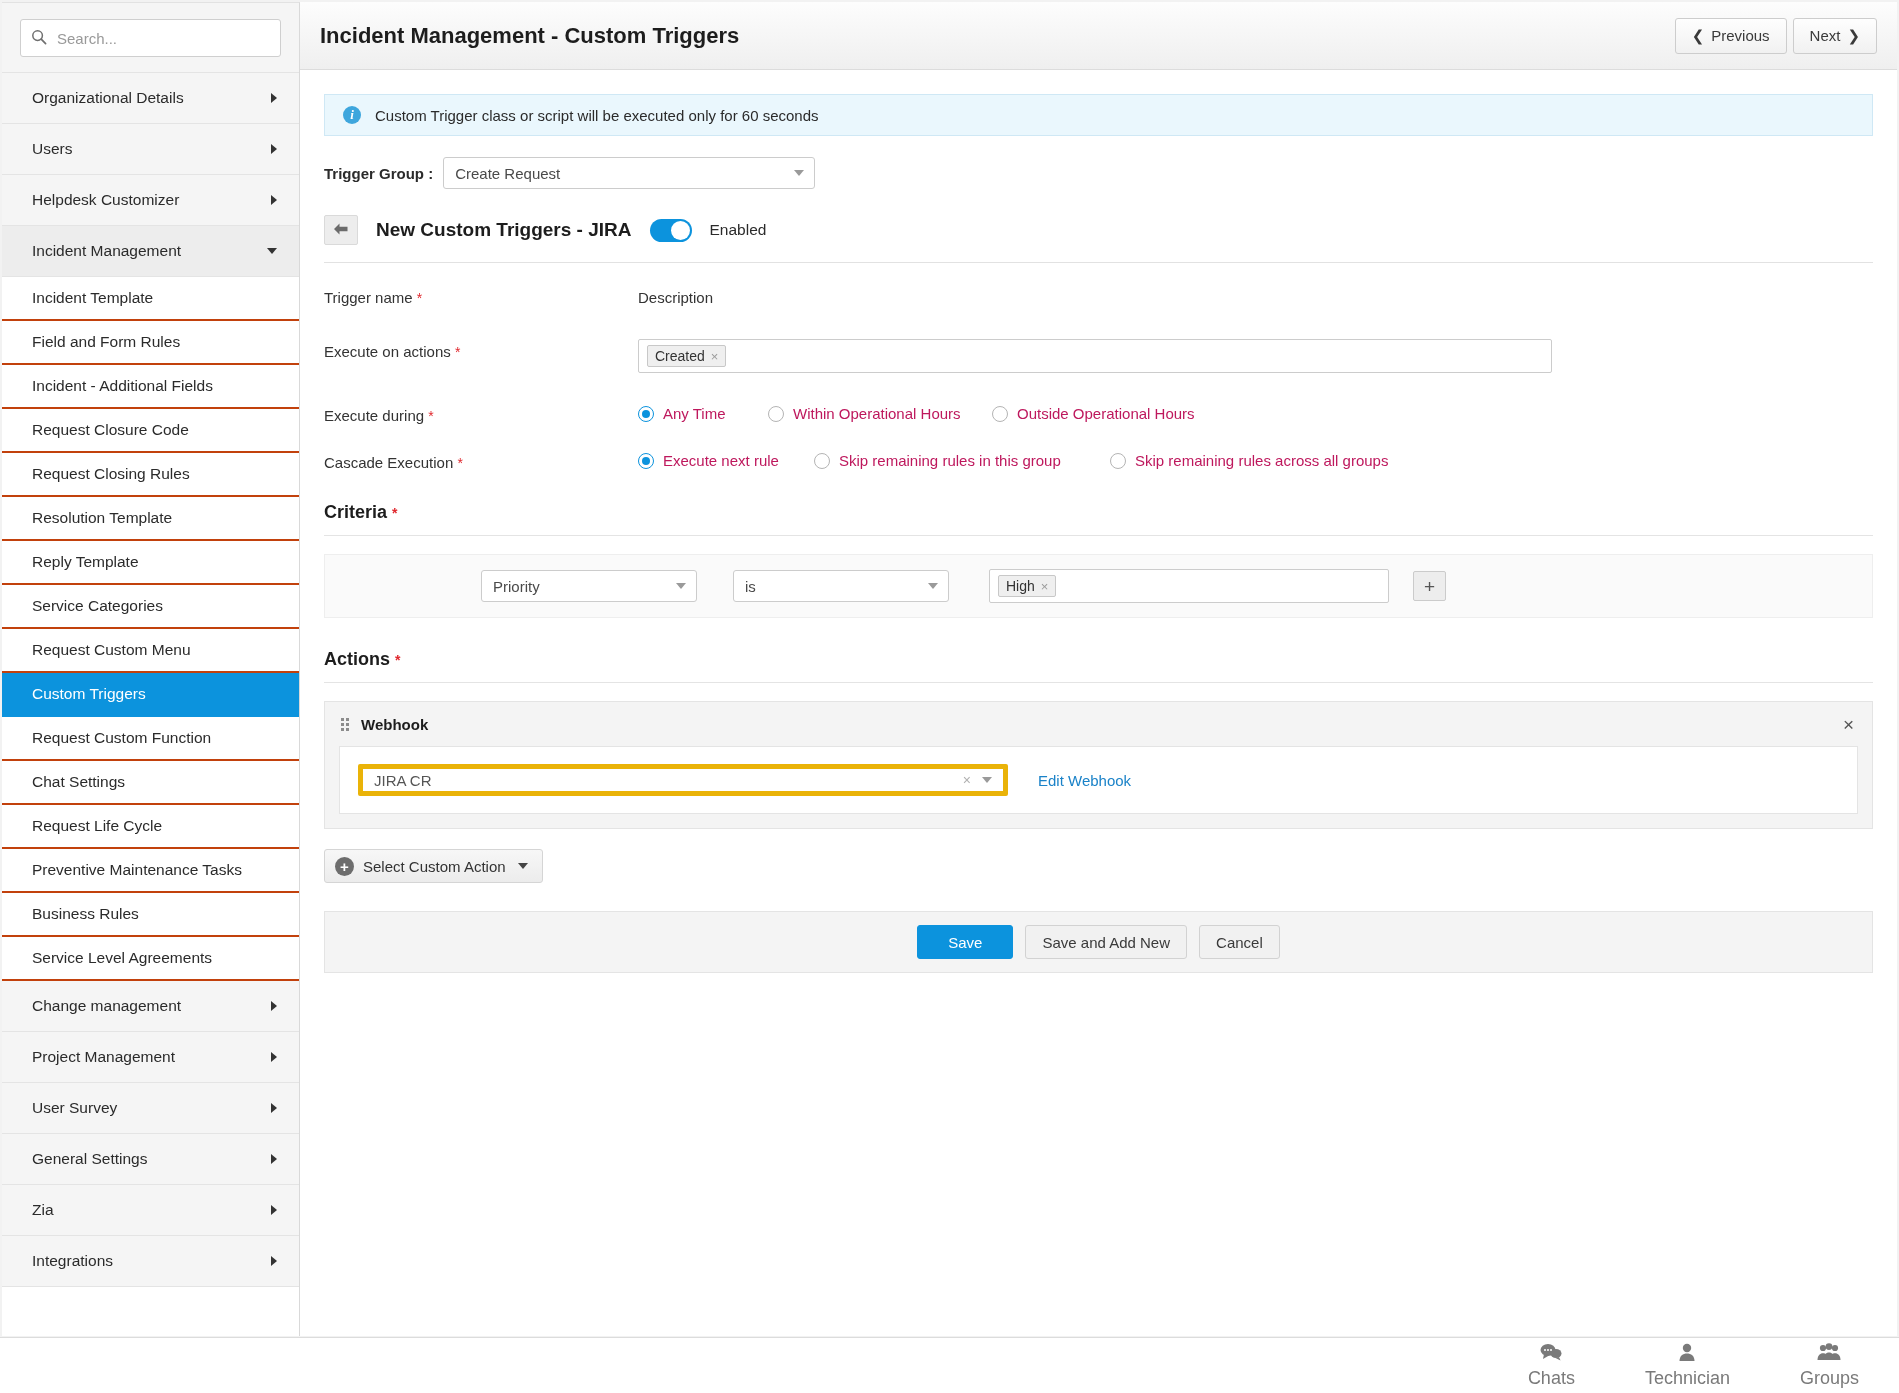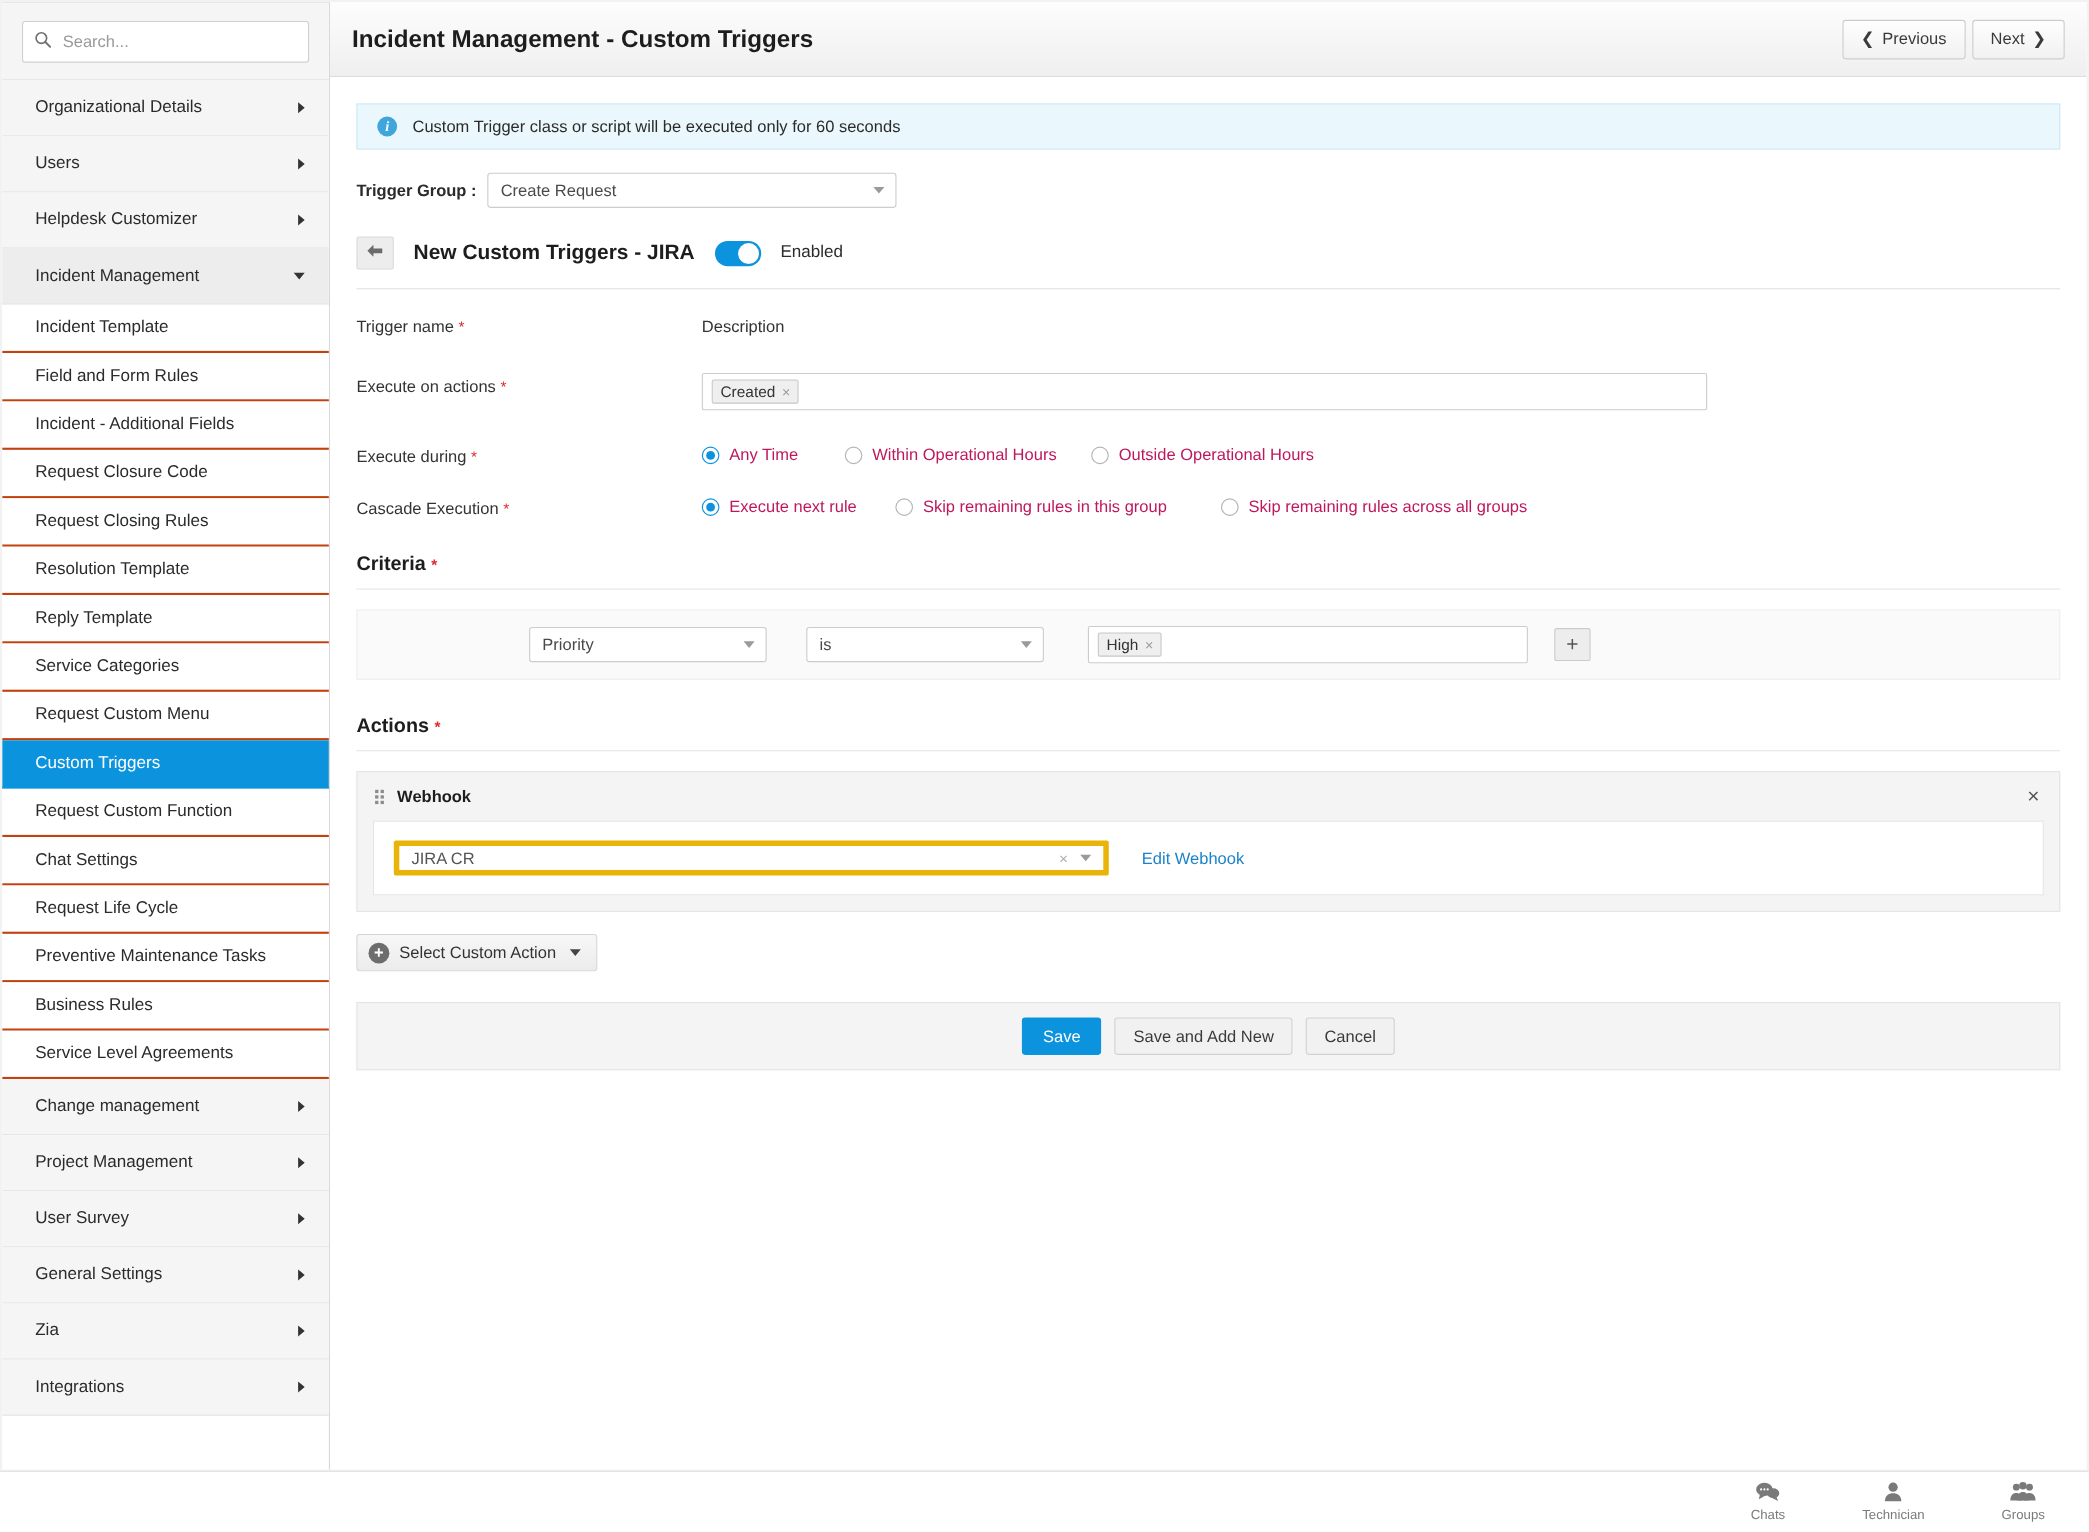--- a/index.html
+++ b/index.html
@@ -385,42 +385,42 @@
   .footer-bar {
     margin-top: 28px;
     background: #f4f4f4;
     border: 1px solid #e4e4e4;
     height: 62px;
     display: flex; align-items: center; justify-content: center;
     gap: 12px;
   }
   .btn-primary {
     background: #0c93dd; color: #fff; border: 1px solid #0c93dd;
-    border-radius: 3px; height: 34px; padding: 0 18px;
+    border-radius: 3px; height: 34px; padding: 0 30px;
     font-family: "Liberation Sans", sans-serif; font-size: 15px; cursor: pointer;
   }
   .btn-plain {
     background: #f1f1f1; color: #3a3a3a; border: 1px solid #d2d2d2;
     border-radius: 3px; height: 34px; padding: 0 16px;
     font-family: "Liberation Sans", sans-serif; font-size: 15px; cursor: pointer;
   }
 
   
   #statusbar {
     position: absolute;
     left: 0; bottom: 0;
     width: 1899px; height: 56px;
     background: #ffffff;
     border-top: 1px solid #dcdcdc;
     display: flex; align-items: center; justify-content: flex-end;
     padding-right: 40px; gap: 70px;
   }
   .status-item {
     display: flex; flex-direction: column; align-items: center; gap: 2px;
-    cursor: pointer; color: #7a7a7a; font-size: 12px;
+    cursor: pointer; color: #7a7a7a; font-size: 18px;
   }
 </style>
 </head>
 <body>
 
 <div id="app">
 
   <div id="sidebar">
     <div class="search-wrap">
       <div class="search-box">

